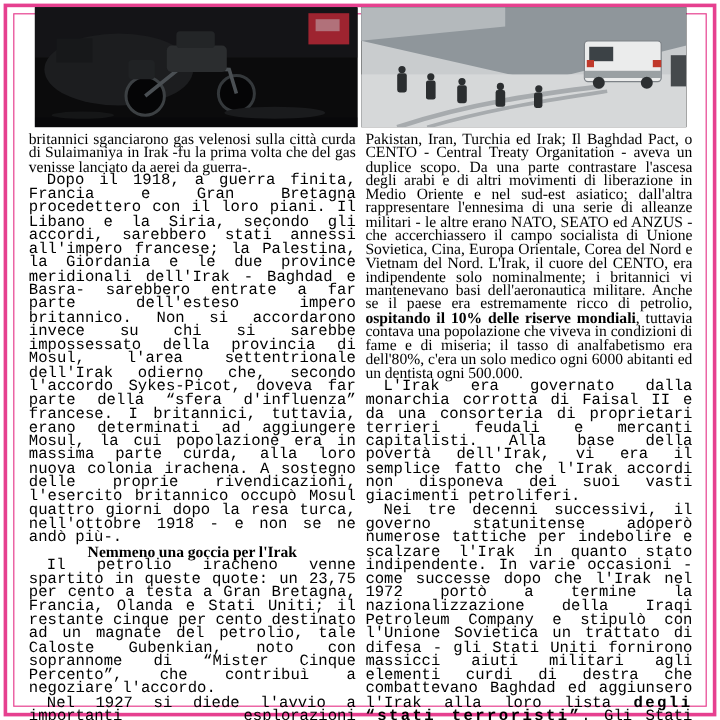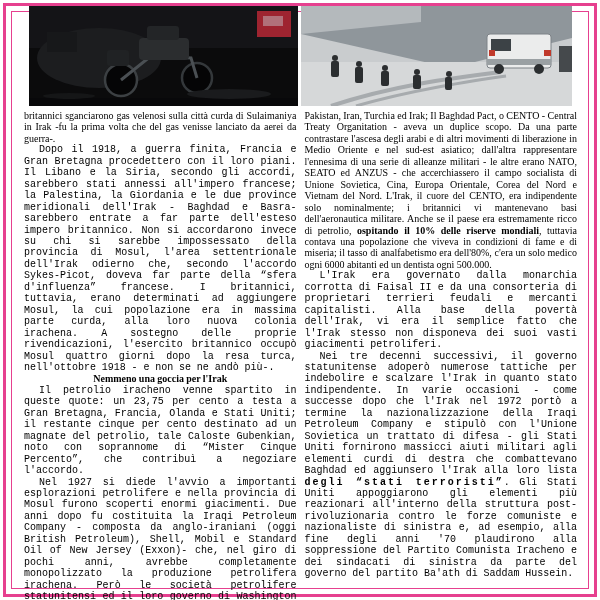--- a/index.html
+++ b/index.html
@@ -16,21 +16,21 @@
   .photo svg{ display:block; width:100%; height:100%; }
   #photo-left{ left:29px; width:269px; }
   #photo-right{ left:301px; width:271px; }
 
   .text-area{
     position:absolute; left:24px; right:23px; top:110px; bottom:12px;
     display:flex; gap:8px;
   }
   .col{ flex:1 1 0; min-width:0; }
   .para, .heading{
-    margin:0; font-size:10px; line-height:11.45px;
+    margin:0; font-size:13px; line-height:11.45px;
     text-align:justify; text-justify:inter-word; word-spacing:-0.2px;
   }
   .para.indent{ text-indent:15px;font-family:Liberation Mono, monospace; }
   .heading{ font-weight:bold; text-align:center; }
   .bold{ font-weight:bold; }
   .spaced{ letter-spacing:2px; }
 </style>
 </head>
 <body style="background: rgb(255, 255, 255);">
 
@@ -95,16 +95,16 @@
 <div class="text-area">
   <div class="col">
       <p class="para"><span>britannici sganciarono gas velenosi sulla città curda di Sulaimaniya in Irak -fu la prima volta che del gas venisse lanciato da aerei da guerra-.</span></p>
       <p class="para indent"><span>Dopo il 1918, a guerra finita, Francia e Gran Bretagna procedettero con il loro piani. Il Libano e la Siria, secondo gli accordi, sarebbero stati annessi all'impero francese; la Palestina, la Giordania e le due province meridionali dell'Irak - Baghdad e Basra- sarebbero entrate a far parte dell'esteso impero britannico. Non si accordarono invece su chi si sarebbe impossessato della provincia di Mosul, l'area settentrionale dell'Irak odierno che, secondo l'accordo Sykes-Picot, doveva far parte della “sfera d'influenza” francese. I britannici, tuttavia, erano determinati ad aggiungere Mosul, la cui popolazione era in massima parte curda, alla loro nuova colonia irachena. A sostegno delle proprie rivendicazioni, l'esercito britannico occupò Mosul quattro giorni dopo la resa turca, nell'ottobre 1918 - e non se ne andò più-.</span></p>
       <p class="heading"><span>Nemmeno una goccia per l'Irak</span></p>
       <p class="para indent"><span>Il petrolio iracheno venne spartito in queste quote: un 23,75 per cento a testa a Gran Bretagna, Francia, Olanda e Stati Uniti; il restante cinque per cento destinato ad un magnate del petrolio, tale Caloste Gubenkian, noto con soprannome di “Mister Cinque Percento”, che contribuì a negoziare l'accordo.</span></p>
       <p class="para indent"><span>Nel 1927 si diede l'avvio a importanti esplorazioni petrolifere e nella provincia di Mosul furono scoperti enormi giacimenti. Due anni dopo fu costituita la Iraqi Petroleum Company - composta da anglo-iraniani (oggi British Petroleum), Shell, Mobil e Standard Oil of New Jersey (Exxon)- che, nel giro di pochi anni, avrebbe completamente monopolizzato la produzione petrolifera irachena. Però le società petrolifere statunitensi ed il loro governo di Washington non erano soddisfatte; volevano il controllo totale del petrolio mediorientale, così come avevano il quasi-monopolio delle riserve petrolifere dell'emisfero occidentale. Ciò significava soppiantare i britannici in quella regione,</span></p>
     </div>
   <div class="col">
       <p class="para"><span>Pakistan, Iran, Turchia ed Irak; Il Baghdad Pact, o CENTO - Central Treaty Organitation - aveva un duplice scopo. Da una parte contrastare l'ascesa degli arabi e di altri movimenti di liberazione in Medio Oriente e nel sud-est asiatico; dall'altra rappresentare l'ennesima di una serie di alleanze militari - le altre erano NATO, SEATO ed ANZUS - che accerchiassero il campo socialista di Unione Sovietica, Cina, Europa Orientale, Corea del Nord e Vietnam del Nord. L'Irak, il cuore del CENTO, era indipendente solo nominalmente; i britannici vi mantenevano basi dell'aeronautica militare. Anche se il paese era estremamente ricco di petrolio, </span><span class="bold">ospitando il 10% delle riserve mondiali</span><span>, tuttavia contava una popolazione che viveva in condizioni di fame e di miseria; il tasso di analfabetismo era dell'80%, c'era un solo medico ogni 6000 abitanti ed un dentista ogni 500.000.</span></p>
-      <p class="para indent"><span>L'Irak era governato dalla monarchia corrotta di Faisal II e da una consorteria di proprietari terrieri feudali e mercanti capitalisti. Alla base della povertà dell'Irak, vi era il semplice fatto che l'Irak stesso non disponeva dei suoi vasti giacimenti petroliferi.</span></p>
+      <p class="para indent"><span>L'Irak era governato dalla monarchia corrotta di Faisal II e da una consorteria di proprietari terrieri feudali e mercanti capitalisti. Alla base della povertà dell'Irak, vi era il semplice fatto che l'Irak accordi non disponeva dei suoi vasti giacimenti petroliferi.</span></p>
       <p class="para indent"><span>Nei tre decenni successivi, il governo statunitense adoperò numerose tattiche per indebolire e scalzare l'Irak in quanto stato indipendente. In varie occasioni - come successe dopo che l'Irak nel 1972 portò a termine la nazionalizzazione della Iraqi Petroleum Company e stipulò con l'Unione Sovietica un trattato di difesa - gli Stati Uniti fornirono massicci aiuti militari agli elementi curdi di destra che combattevano Baghdad ed aggiunsero l'Irak alla loro lista </span><span class="bold spaced">degli “stati terroristi”</span><span>. Gli Stati Uniti appoggiarono gli elementi più reazionari all'interno della struttura post-rivoluzionaria contro le forze comuniste e nazionaliste di sinistra e, ad esempio, alla fine degli anni '70 plaudirono alla soppressione del Partito Comunista Iracheno e dei sindacati di sinistra da parte del governo del partito Ba'ath di Saddam Hussein.</span></p>
     </div>
 </div>
 
 </body></html>

